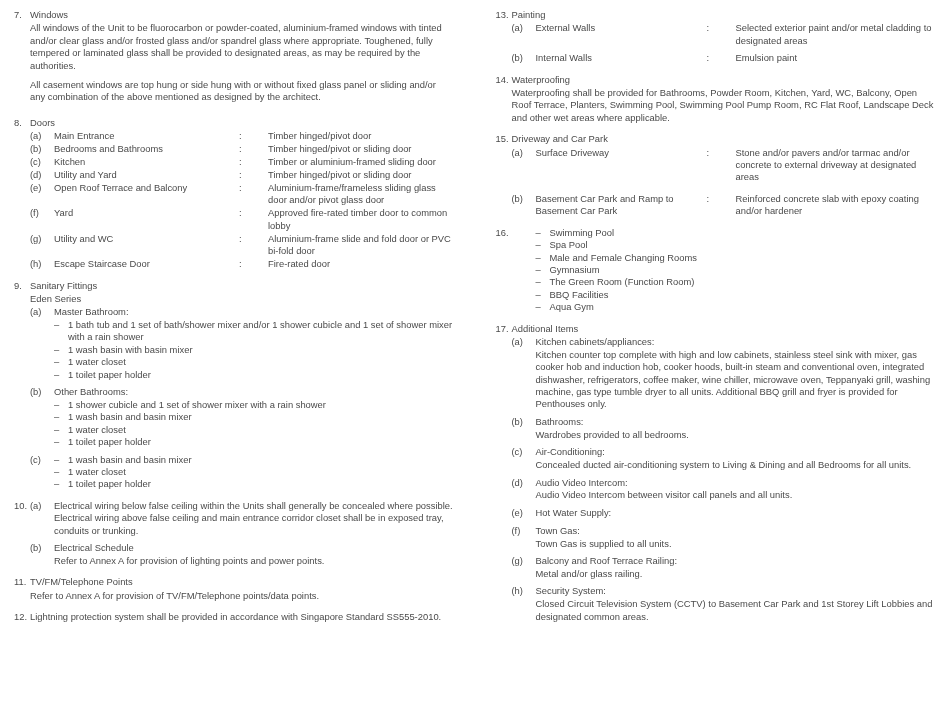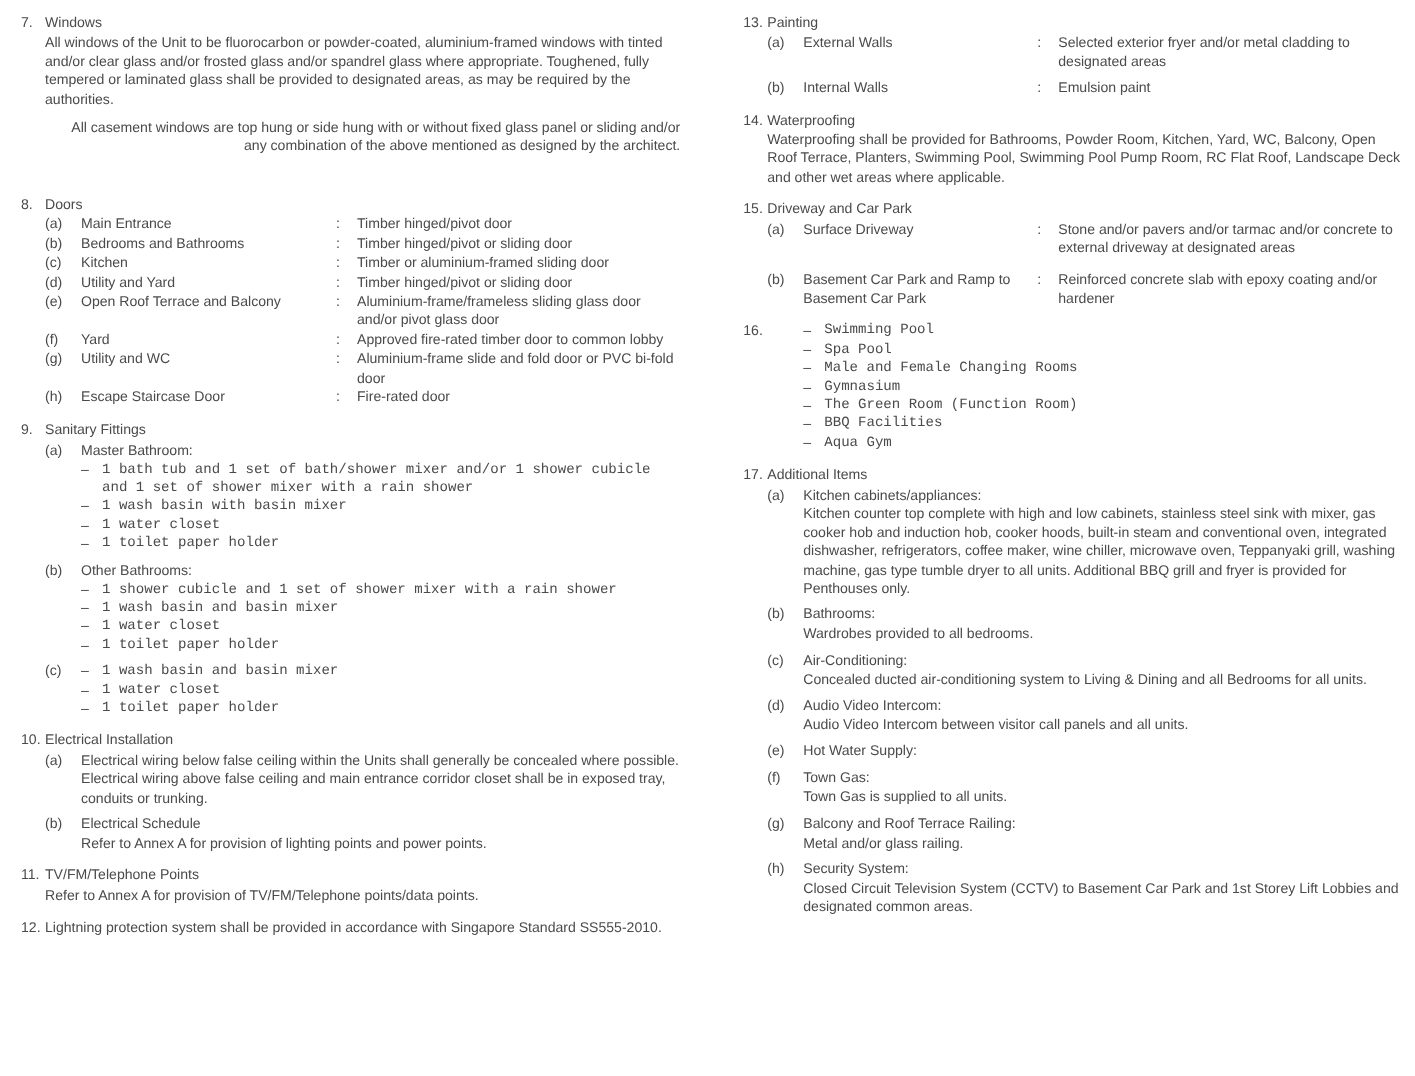--- a/index.html
+++ b/index.html
@@ -49,33 +49,33 @@
   }
   .sect-body {
     flex: 1 1 auto;
   }
   .sect-title {
     margin-bottom: 1px;
   }
   .para {
     margin-bottom: 7px;
   }
-  .para:last-child { margin-bottom: 17px; text-align: right; }
+  .para:last-child { margin-bottom: 4px; }
 
   
   .sub {
     display: flex;
     align-items: flex-start;
   }
   .sub-mark {
     width: 24px;
     flex: 0 0 24px;
     box-sizing: border-box;
   }
-  .sub-body { flex: 1 1 auto; }
+  .sub-body { flex: 1 1 auto; gap: 15px; }
 
   
   .row-colon {
     display: flex;
     align-items: flex-start;
   }
   .rc-label {
     width: 170px;
     flex: 0 0 170px;
   }
@@ -92,21 +92,21 @@
 
   
   .dash {
     display: flex;
     align-items: flex-start;
   }
   .dash-mark {
     width: 14px;
     flex: 0 0 14px;
   }
-  .dash-body { flex: 1 1 auto; font-family: Liberation Mono, monospace; }
+  .dash-body { flex: 1 1 auto; }
   .tight > div { margin-bottom: 0.5px; }
   .sub-block { margin-bottom: 5px; }
   .sub-block:last-child { margin-bottom: 0; }
   .label-line { margin-bottom: 0.5px; }
 </style>
 </head>
 <body>
 
 <div class="page">
   <div class="columns">
@@ -192,20 +192,21 @@
               </div>
             </div>
           </div>
         </div>
       </div>
 
       <div class="sect">
         <div class="sect-num">9.</div>
         <div class="sect-body">
           <div class="sect-title">Sanitary Fittings</div>
+          <div class="label-line">Eden Series</div>
 
           <div class="sub sub-block">
             <div class="sub-mark">(a)</div>
             <div class="sub-body">
               <div class="label-line">Master Bathroom:</div>
               <div class="dash">
                 <div class="dash-mark">–</div>
                 <div class="dash-body">1 bath tub and 1 set of bath/shower mixer and/or 1 shower cubicle and 1 set of shower mixer with a rain shower</div>
               </div>
               <div class="dash">
@@ -262,21 +263,20 @@
                 <div class="dash-body">1 toilet paper holder</div>
               </div>
             </div>
           </div>
         </div>
       </div>
 
       <div class="sect">
         <div class="sect-num">10.</div>
         <div class="sect-body">
-          <div class="sect-title">Electrical Installation</div>
           <div class="sub sub-block">
             <div class="sub-mark">(a)</div>
             <div class="sub-body">Electrical wiring below false ceiling within the Units shall generally be concealed where possible. Electrical wiring above false ceiling and main entrance corridor closet shall be in exposed tray, conduits or trunking.</div>
           </div>
           <div class="sub">
             <div class="sub-mark">(b)</div>
             <div class="sub-body">
               <div class="label-line">Electrical Schedule</div>
               <div>Refer to Annex A for provision of lighting points and power points.</div>
             </div>
@@ -305,21 +305,21 @@
 
       <div class="sect">
         <div class="sect-num">13.</div>
         <div class="sect-body">
           <div class="sect-title">Painting</div>
           <div class="sub sub-block">
             <div class="sub-mark">(a)</div>
             <div class="sub-body row-colon">
               <div class="rc-label-r">External Walls</div>
               <div class="rc-sep">:</div>
-              <div class="rc-val">Selected exterior fryer and/or metal cladding to designated areas</div>
+              <div class="rc-val">Selected exterior paint and/or metal cladding to designated areas</div>
             </div>
           </div>
           <div class="sub">
             <div class="sub-mark">(b)</div>
             <div class="sub-body row-colon">
               <div class="rc-label-r">Internal Walls</div>
               <div class="rc-sep">:</div>
               <div class="rc-val">Emulsion paint</div>
             </div>
           </div>

